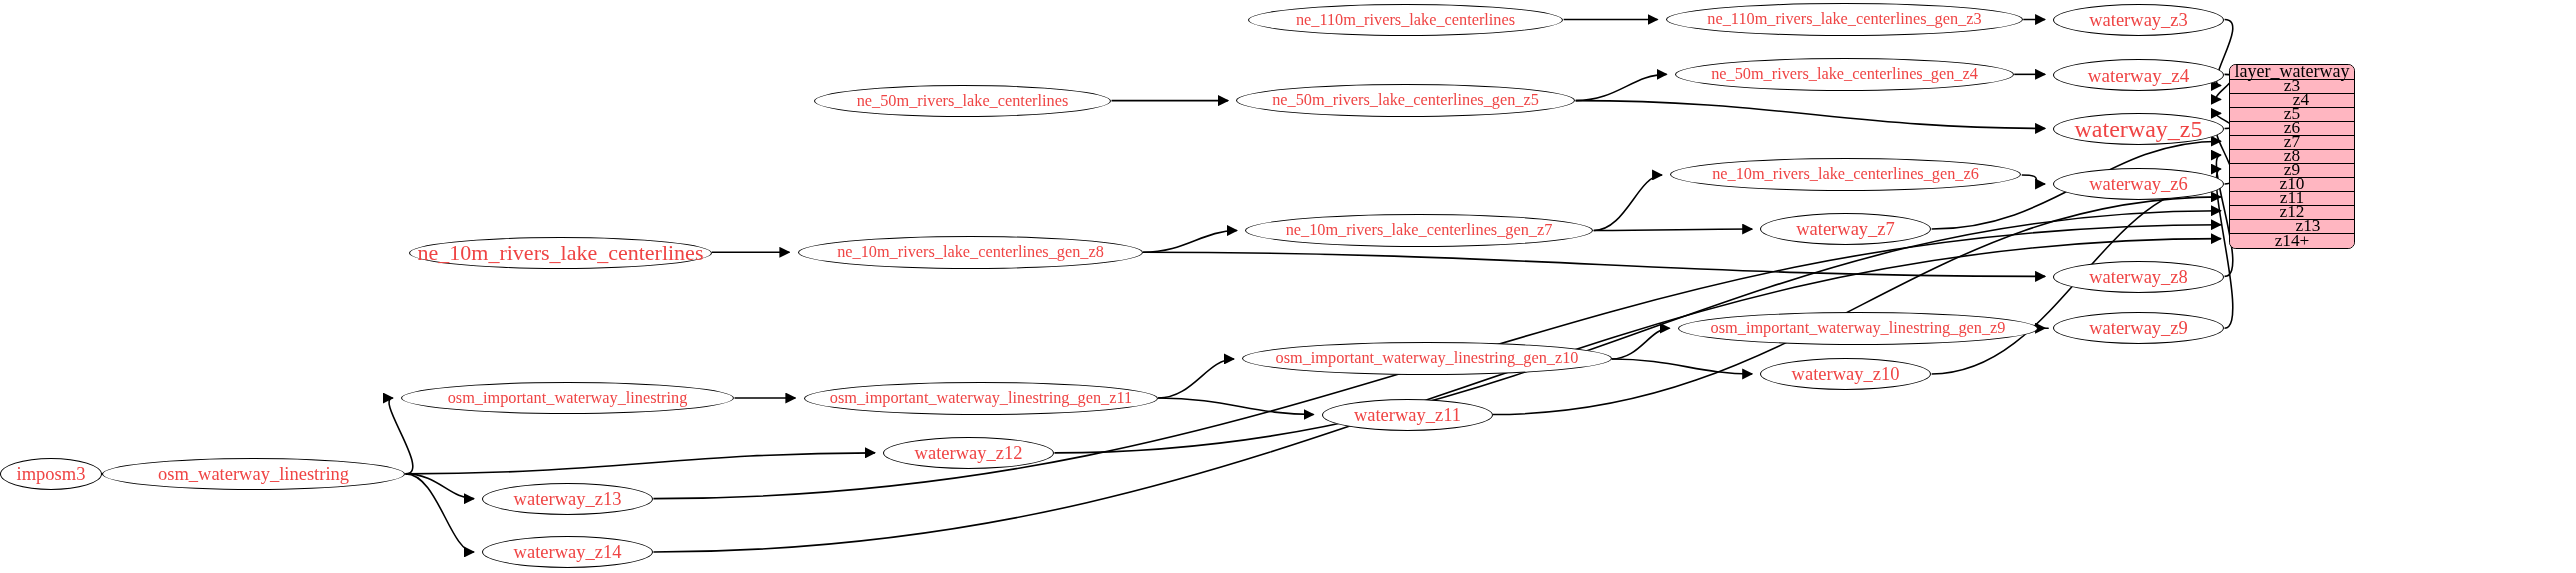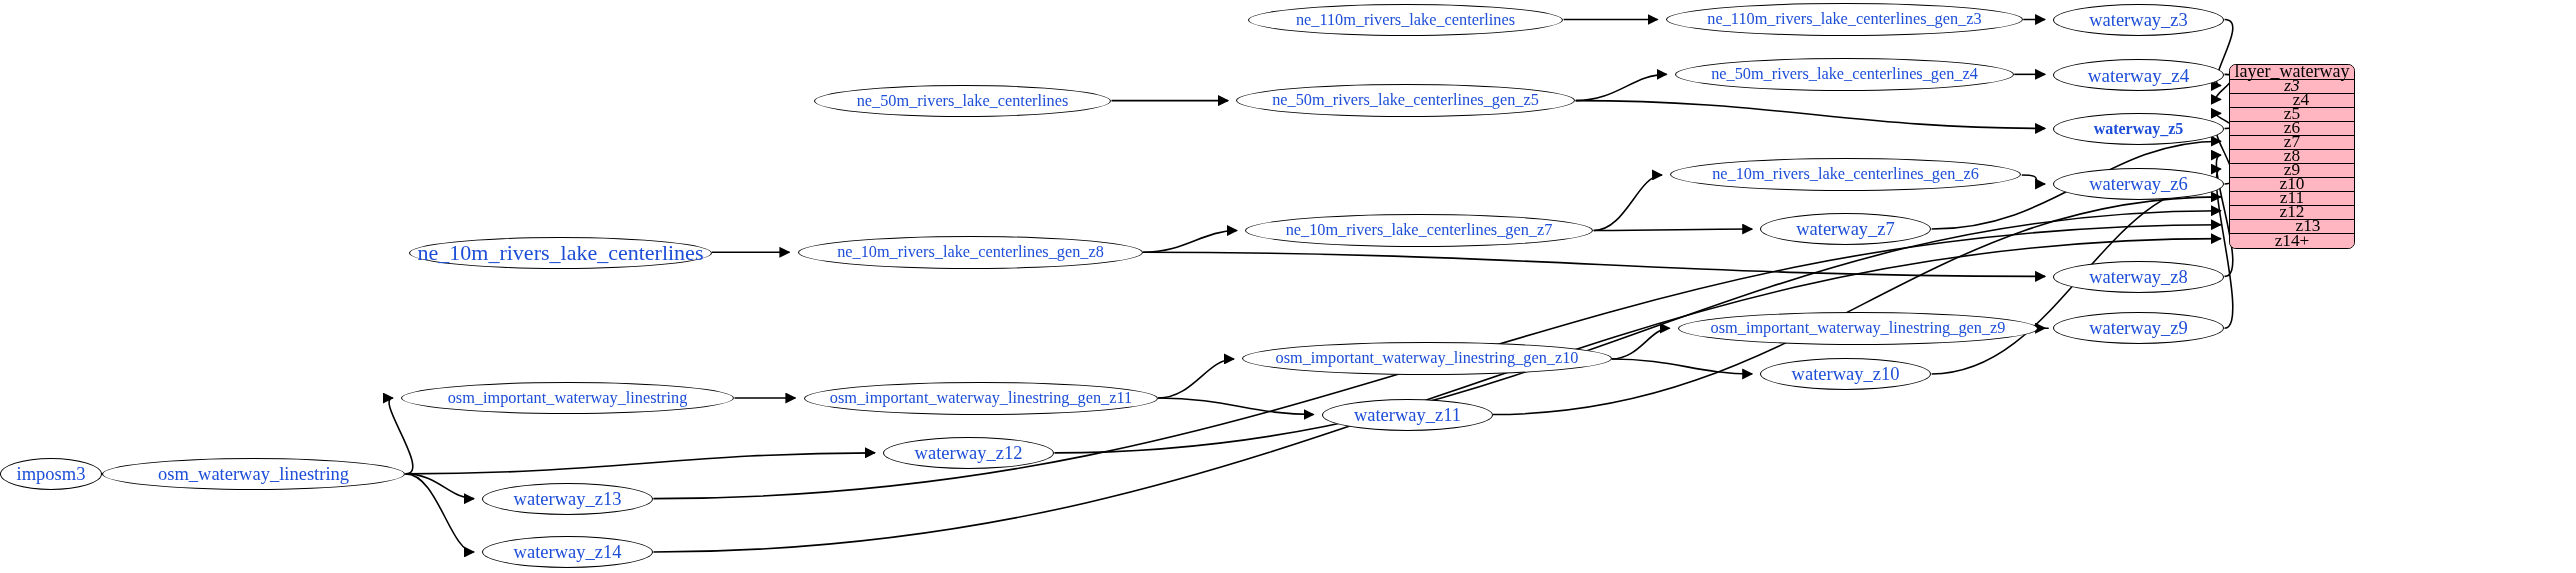--- a/index.html
+++ b/index.html
@@ -19,21 +19,21 @@
   }
   .node{
     position:absolute;
     display:flex;
     align-items:center;
     justify-content:center;
     box-sizing:border-box;
     border:1.1px solid #000000;
     border-radius:50%;
     background:#ffffff;
-    color:#1d4ed8;
+    color:#ef4444;
     white-space:nowrap;
     text-align:center;
     line-height:1;
   }
   .node span{display:block;}
   
   .record{
     position:absolute;
     box-sizing:border-box;
     border:1.1px solid #000000;
@@ -148,21 +148,21 @@
       </div>
       <div class="node" style="left: 1666px; top: 3px; width: 357px; height: 33px; font-size: 16.3px;">
         <span>ne_110m_rivers_lake_centerlines_gen_z3</span>
       </div>
       <div class="node" style="left: 2053px; top: 3.8px; width: 171px; height: 32px; font-size: 18.5px;">
         <span>waterway_z3</span>
       </div>
       <div class="node" style="left: 2053px; top: 59px; width: 171px; height: 32px; font-size: 19px;">
         <span>waterway_z4</span>
       </div>
-      <div class="node" style="left: 2053px; top: 113px; width: 171px; height: 32px; font-size: 16px; font-weight: bold;">
+      <div class="node" style="left: 2053px; top: 113px; width: 171px; height: 32px; font-size: 24px;">
         <span>waterway_z5</span>
       </div>
       <div class="node" style="left: 2053px; top: 168px; width: 171px; height: 32px; font-size: 18.5px;">
         <span>waterway_z6</span>
       </div>
       <div class="node" style="left: 1760px; top: 213px; width: 171px; height: 32px; font-size: 18.5px;">
         <span>waterway_z7</span>
       </div>
       <div class="node" style="left: 2053px; top: 261px; width: 171px; height: 32px; font-size: 18.5px;">
         <span>waterway_z8</span>
@@ -180,21 +180,21 @@
         <span>waterway_z12</span>
       </div>
       <div class="node" style="left: 482px; top: 483px; width: 171px; height: 32px; font-size: 18.5px;">
         <span>waterway_z13</span>
       </div>
       <div class="node" style="left: 482px; top: 536px; width: 171px; height: 32px; font-size: 18.5px;">
         <span>waterway_z14</span>
       </div>
       <div class="record" style="left: 2229px; top: 64px; width: 126px; background: rgb(255, 182, 193);">
         <div class="rowcell header" style="height: 14.7px; background: rgb(255, 182, 193);">layer_waterway</div>
-        <div class="rowcell zrow" style="height: 14px; background: rgb(255, 182, 193); font-style: italic;">z3</div>
+        <div class="rowcell zrow" style="height: 14px; background: rgb(255, 182, 193);">z3</div>
         <div class="rowcell zrow" style="height: 14px; background: rgb(255, 182, 193); padding-left: 18px;">z4</div>
         <div class="rowcell zrow" style="height: 14px; background: rgb(255, 182, 193);">z5</div>
         <div class="rowcell zrow" style="height: 14px; background: rgb(255, 182, 193);">z6</div>
         <div class="rowcell zrow" style="height: 14px; background: rgb(255, 182, 193);">z7</div>
         <div class="rowcell zrow" style="height: 14px; background: rgb(255, 182, 193);">z8</div>
         <div class="rowcell zrow" style="height: 14px; background: rgb(255, 182, 193);">z9</div>
         <div class="rowcell zrow" style="height: 14px; background: rgb(255, 182, 193);">z10</div>
         <div class="rowcell zrow" style="height: 14px; background: rgb(255, 182, 193); text-align: center;">z11</div>
         <div class="rowcell zrow" style="height: 14px; background: rgb(255, 182, 193);">z12</div>
         <div class="rowcell zrow" style="height: 14px; background: rgb(255, 182, 193); padding-left: 32px;">z13</div>

